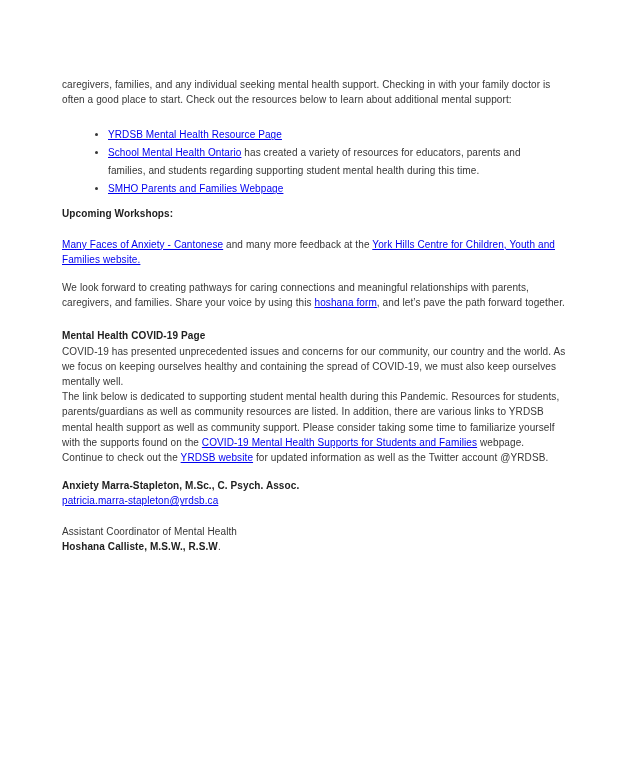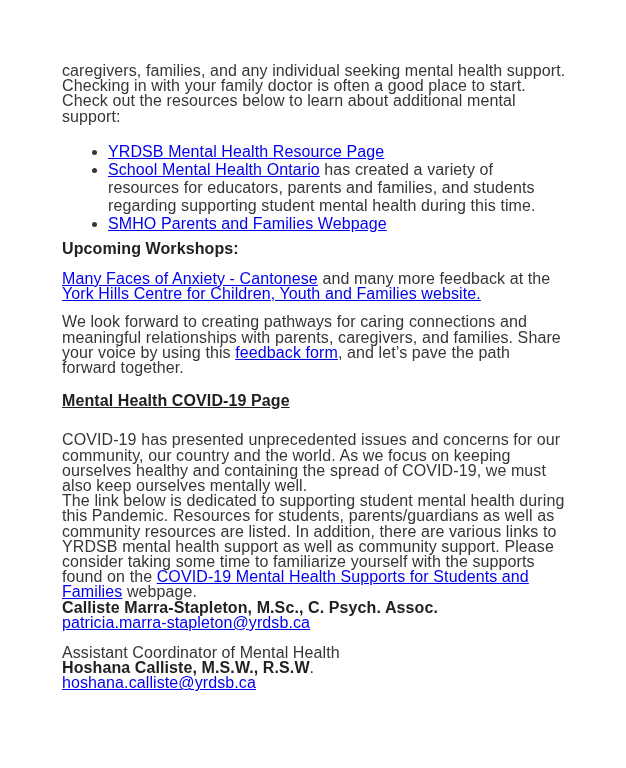--- a/index.html
+++ b/index.html
@@ -13,32 +13,32 @@
   .page {
     position: relative;
     width: 626px;
     height: 768px;
     background: #ffffff;
     overflow: hidden;
   }
   .content {
     position: absolute;
     left: 62px;
-    top: 63px;
+    top: 77px;
     width: 505px;
-    font-size: 16px;
+    font-size: 10px;
     line-height: 15.2px;
     color: #363636;
     letter-spacing: 0.1px;
   }
   p { margin: 0; }
   .mb11 { }
   .mb13 { margin-bottom: 13px; }
   .mb15 { margin-bottom: 15px; }
-  .mb16 { margin-bottom: 24px; text-decoration: underline; }
+  .mb16 { margin-bottom: 0; }
   .mb18 { margin-bottom: 18px; }
   .mb19 { margin-bottom: 19px; }
   .heading {
     font-weight: bold;
     color: #212121;
   }
   .bold {
     font-weight: bold;
     color: #212121;
   }
@@ -67,32 +67,32 @@
     <ul class="bullet-list mb13">
       <li><a class="link">YRDSB Mental Health Resource Page</a><span></span></li>
       <li><a class="link">School Mental Health Ontario</a><span> has created a variety of resources for educators, parents and families, and students regarding supporting student mental health during this time.</span></li>
       <li><a class="link">SMHO Parents and Families Webpage</a><span></span></li>
     </ul>
 
     <p class="heading mb15">Upcoming Workshops:</p>
 
     <p class="mb13"><a class="link">Many Faces of Anxiety - Cantonese</a><span> and many more feedback at the </span><a class="link">York Hills Centre for Children, Youth and Families website.</a></p>
 
-    <p class="mb18"><span>We look forward to creating pathways for caring connections and meaningful relationships with parents, caregivers, and families. Share your voice by using this </span><a class="link">feedback form</a><span>, and let’s pave the path forward together.</span></p>
+    <p class="mb18"><span>We look forward to creating pathways for caring connections and meaningful relationships with parents, caregivers, and families. Share your voice by using this </span><a class="link">hoshana form</a><span>, and let’s pave the path forward together.</span></p>
 
     <p class="heading mb16">Mental Health COVID-19 Page</p>
 
     <p class="mb11"><span>COVID-19 has presented unprecedented issues and concerns for our community, our country and the world. As we focus on keeping ourselves healthy and containing the spread of COVID-19, we must also keep ourselves mentally well.</span><br><span>The link below is dedicated to supporting student mental health during this Pandemic. Resources for students, parents/guardians as well as community resources are listed. In addition, there are various links to YRDSB mental health support as well as community support. Please consider taking some time to familiarize yourself with the supports found on the </span><a class="link">COVID-19 Mental Health Supports for Students and Families</a><span> webpage.</span></p>
 
+    <p class="mb13"><span>Continue to check out the </span><a class="link">YRDSB website</a><span> for updated information as well as the Twitter account @YRDSB.</span></p>
 
     <div class="sig mb15">
-      <p><span class="bold">Calliste Marra-Stapleton, M.Sc., C. Psych. Assoc.</span><span></span></p>
+      <p><span class="bold">Anxiety Marra-Stapleton, M.Sc., C. Psych. Assoc.</span><span></span></p>
       <p><a class="link">patricia.marra-stapleton@yrdsb.ca</a></p>
     </div>
 
     <div class="sig">
       <p>Assistant Coordinator of Mental Health</p>
       <p><span class="bold">Hoshana Calliste, M.S.W., R.S.W</span><span>.</span></p>
-      <p><a class="link">hoshana.calliste@yrdsb.ca</a></p>
     </div>
 
   </div>
 </div>
 
 </body></html>

